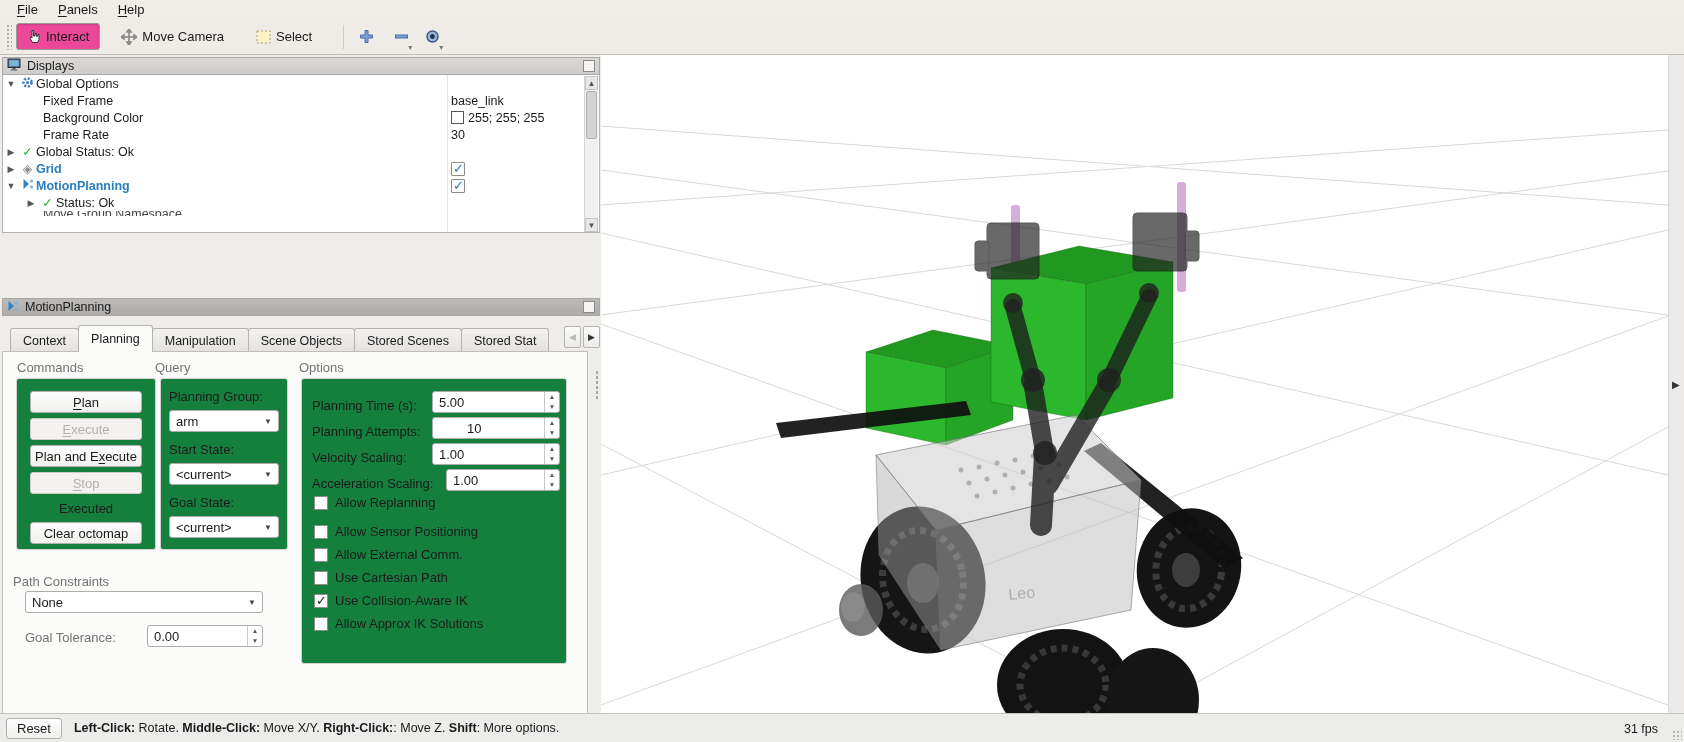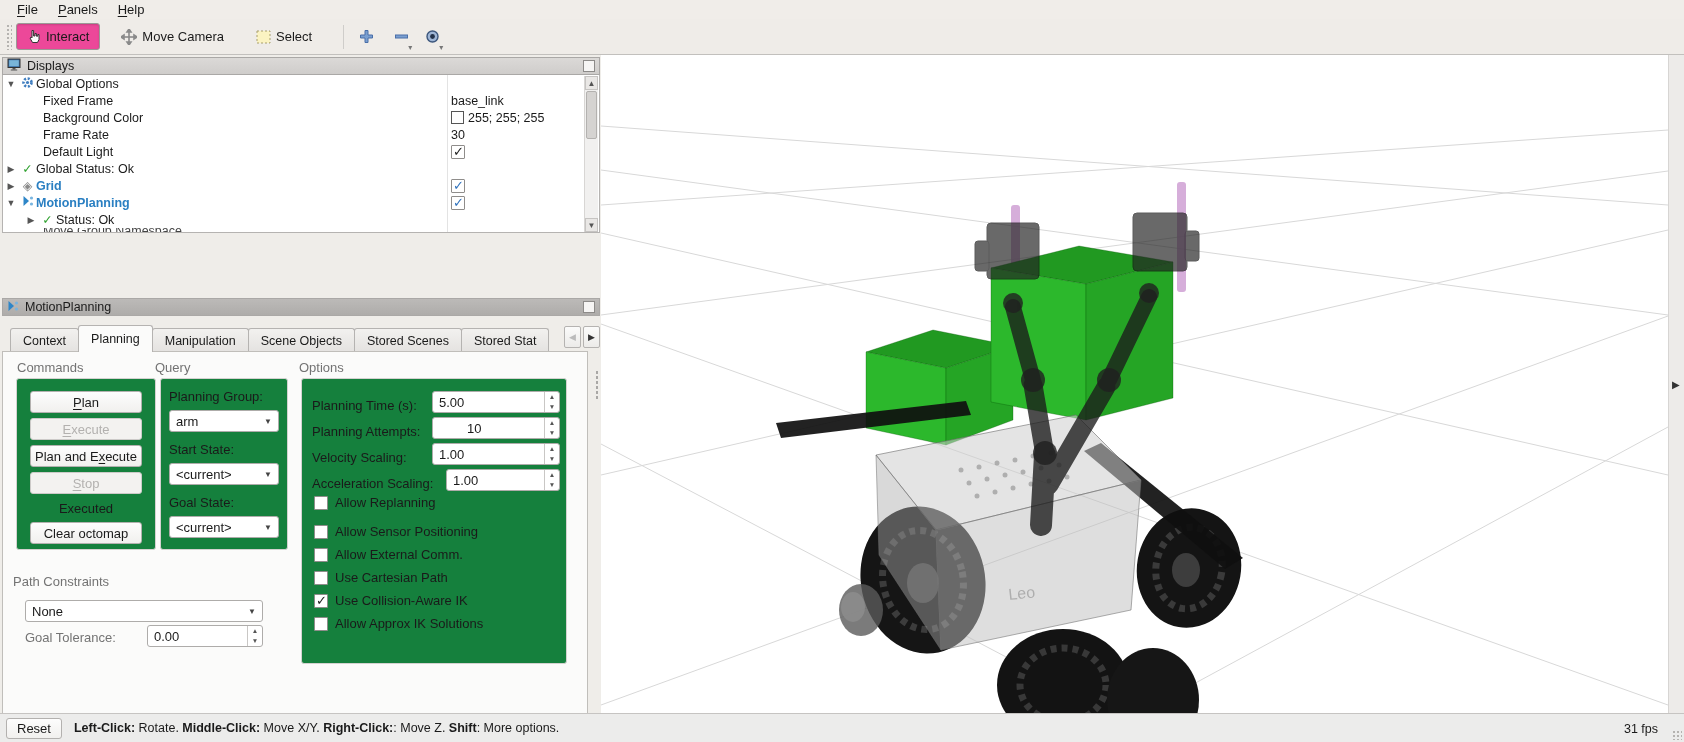--- a/index.html
+++ b/index.html
@@ -246,29 +246,20 @@
     <div class="tree-row">
       <div class="tw">
           <span class="expander"></span>
           <span class="lbl-ind">Frame Rate</span>
         </div>
       <div class="tv">
           <span>30</span>
         </div>
     </div>
 
-    <div class="tree-row">
-      <div class="tw">
-          <span class="expander"></span>
-          <span class="lbl-ind">Default Light</span>
-        </div>
-      <div class="tv">
-          <span class="cb black checked"></span>
-        </div>
-    </div>
 
     <div class="tree-row">
       <div class="tw">
           <span class="expander">▶</span>
         <span class="tree-icon" style="color:#2ca02c; font-weight:bold;">✓</span>
         <span>Global Status: Ok</span>
         </div>
     </div>
 
     <div class="tree-row">
@@ -483,21 +474,21 @@
           <span class="cb black checked"></span>
           <span>Use Collision-Aware IK</span>
           </div>
         <div class="chkrow" style="left:12px; top:237px;">
           <span class="cb black"></span>
           <span>Allow Approx IK Solutions</span>
           </div>
       </div>
 
       <span class="seclabel" style="left:10px; top:222px;">Path Constraints</span>
-      <div class="combo" style="position:absolute; left:22px; top:248px; width:238px;">
+      <div class="combo" style="position:absolute; left:22px; top:239px; width:238px;">
         <span>None</span>
           <span class="arrow">▼</span>
         </div>
       <span class="seclabel" style="left:22px; top:278px;">Goal Tolerance:</span>
       <div class="spinfield" style="position:absolute; left:144px; top:273px; width:116px;">
         <span class="val">0.00</span>
         <span class="spins">
             <span>▲</span>
             <span>▼</span>
           </span>

